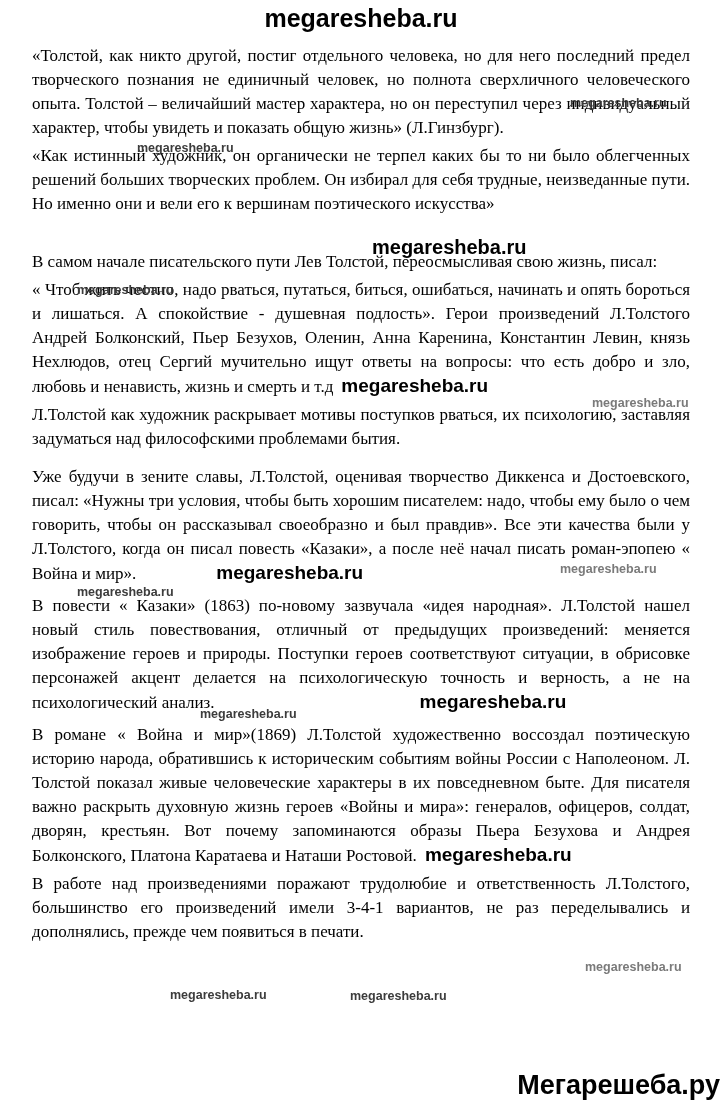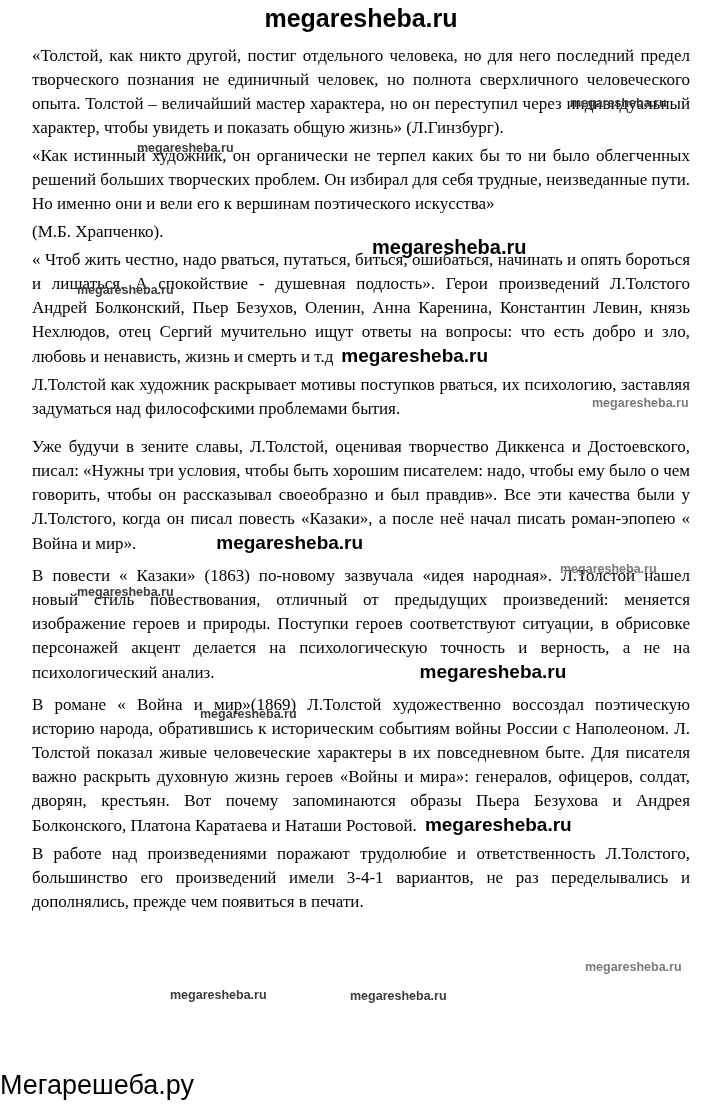--- a/index.html
+++ b/index.html
@@ -34,37 +34,37 @@
     font-weight: 700; font-size: 12.5px; color: #3c3c3c; white-space: nowrap;
   }
   .wm-small.gray { color: #7a7a7a; }
   .wm-centerbold {
     position: absolute;
     font-family: "Liberation Sans", sans-serif;
     font-weight: 700; font-size: 20px; color: #000; white-space: nowrap;
   }
   .footer-logo {
     position: absolute; left: 0; right: 0; bottom: 12px;
-    text-align: left;
+    text-align: right;
     font-family: "Liberation Sans", sans-serif;
-    font-weight: 400; font-size: 27px; color: #000;
+    font-weight: 700; font-size: 27px; color: #000;
   }
 </style>
 </head>
 <body>
 
 <div class="page">
 
   <div class="wm-header">megaresheba.ru</div>
 
   <p class="para mt10">«Толстой, как никто другой, постиг отдельного человека, но для него последний предел творческого познания не единичный человек, но полнота сверхличного человеческого опыта. Толстой – величайший мастер характера, но он переступил через индивидуальный характер, чтобы увидеть и показать общую жизнь» (Л.Гинзбург).</p>
 
   <p class="para">«Как истинный художник, он органически не терпел каких бы то ни было облегченных решений больших творческих проблем. Он избирал для себя трудные, неизведанные пути. Но именно они и вели его к вершинам поэтического искусства»</p>
-  <p class="para"> (М.Б. Храпченко).</p>
 
+  <p class="para mt32">В самом начале писательского пути Лев Толстой, переосмысливая свою жизнь, писал:</p>
 
   <p class="para"><span>« Чтоб жить честно, надо рваться, путаться, биться, ошибаться, начинать и опять бороться и лишаться. А спокойствие - душевная подлость». Герои произведений Л.Толстого Андрей Болконский, Пьер Безухов, Оленин, Анна Каренина, Константин Левин, князь Нехлюдов, отец Сергий мучительно ищут ответы на вопросы: что есть добро и зло, любовь и ненависть, жизнь и смерть и т.д</span><span class="wm-inline">megaresheba.ru</span></p>
 
   <p class="para">Л.Толстой как художник раскрывает мотивы поступков рваться, их психологию, заставляя задуматься над философскими проблемами бытия.</p>
 
   <p class="para mt14"><span>Уже будучи в зените славы, Л.Толстой, оценивая творчество Диккенса и Достоевского, писал: «Нужны три условия, чтобы быть хорошим писателем: надо, чтобы ему было о чем говорить, чтобы он рассказывал своеобразно и был правдив». Все эти качества были у Л.Толстого, когда он писал повесть «Казаки», а после неё начал писать роман-эпопею « Война и мир».</span><span class="wm-inline ml80">megaresheba.ru</span></p>
 
   <p class="para mt6"><span>В повести « Казаки» (1863) по-новому зазвучала «идея народная». Л.Толстой нашел новый стиль повествования, отличный от предыдущих произведений: меняется изображение героев и природы. Поступки героев соответствуют ситуации, в обрисовке персонажей акцент делается на психологическую точность и верность, а не на психологический анализ.</span><span class="wm-inline ml210">megaresheba.ru</span></p>
 
   <p class="para mt6"><span>В романе « Война и мир»(1869) Л.Толстой художественно воссоздал поэтическую историю народа, обратившись к историческим событиям войны России с Наполеоном. Л. Толстой показал живые человеческие характеры в их повседневном быте. Для писателя важно раскрыть духовную жизнь героев «Войны и мира»: генералов, офицеров, солдат, дворян, крестьян. Вот почему запоминаются образы Пьера Безухова и Андрея Болконского, Платона Каратаева и Наташи Ростовой.</span><span class="wm-inline">megaresheba.ru</span></p>

